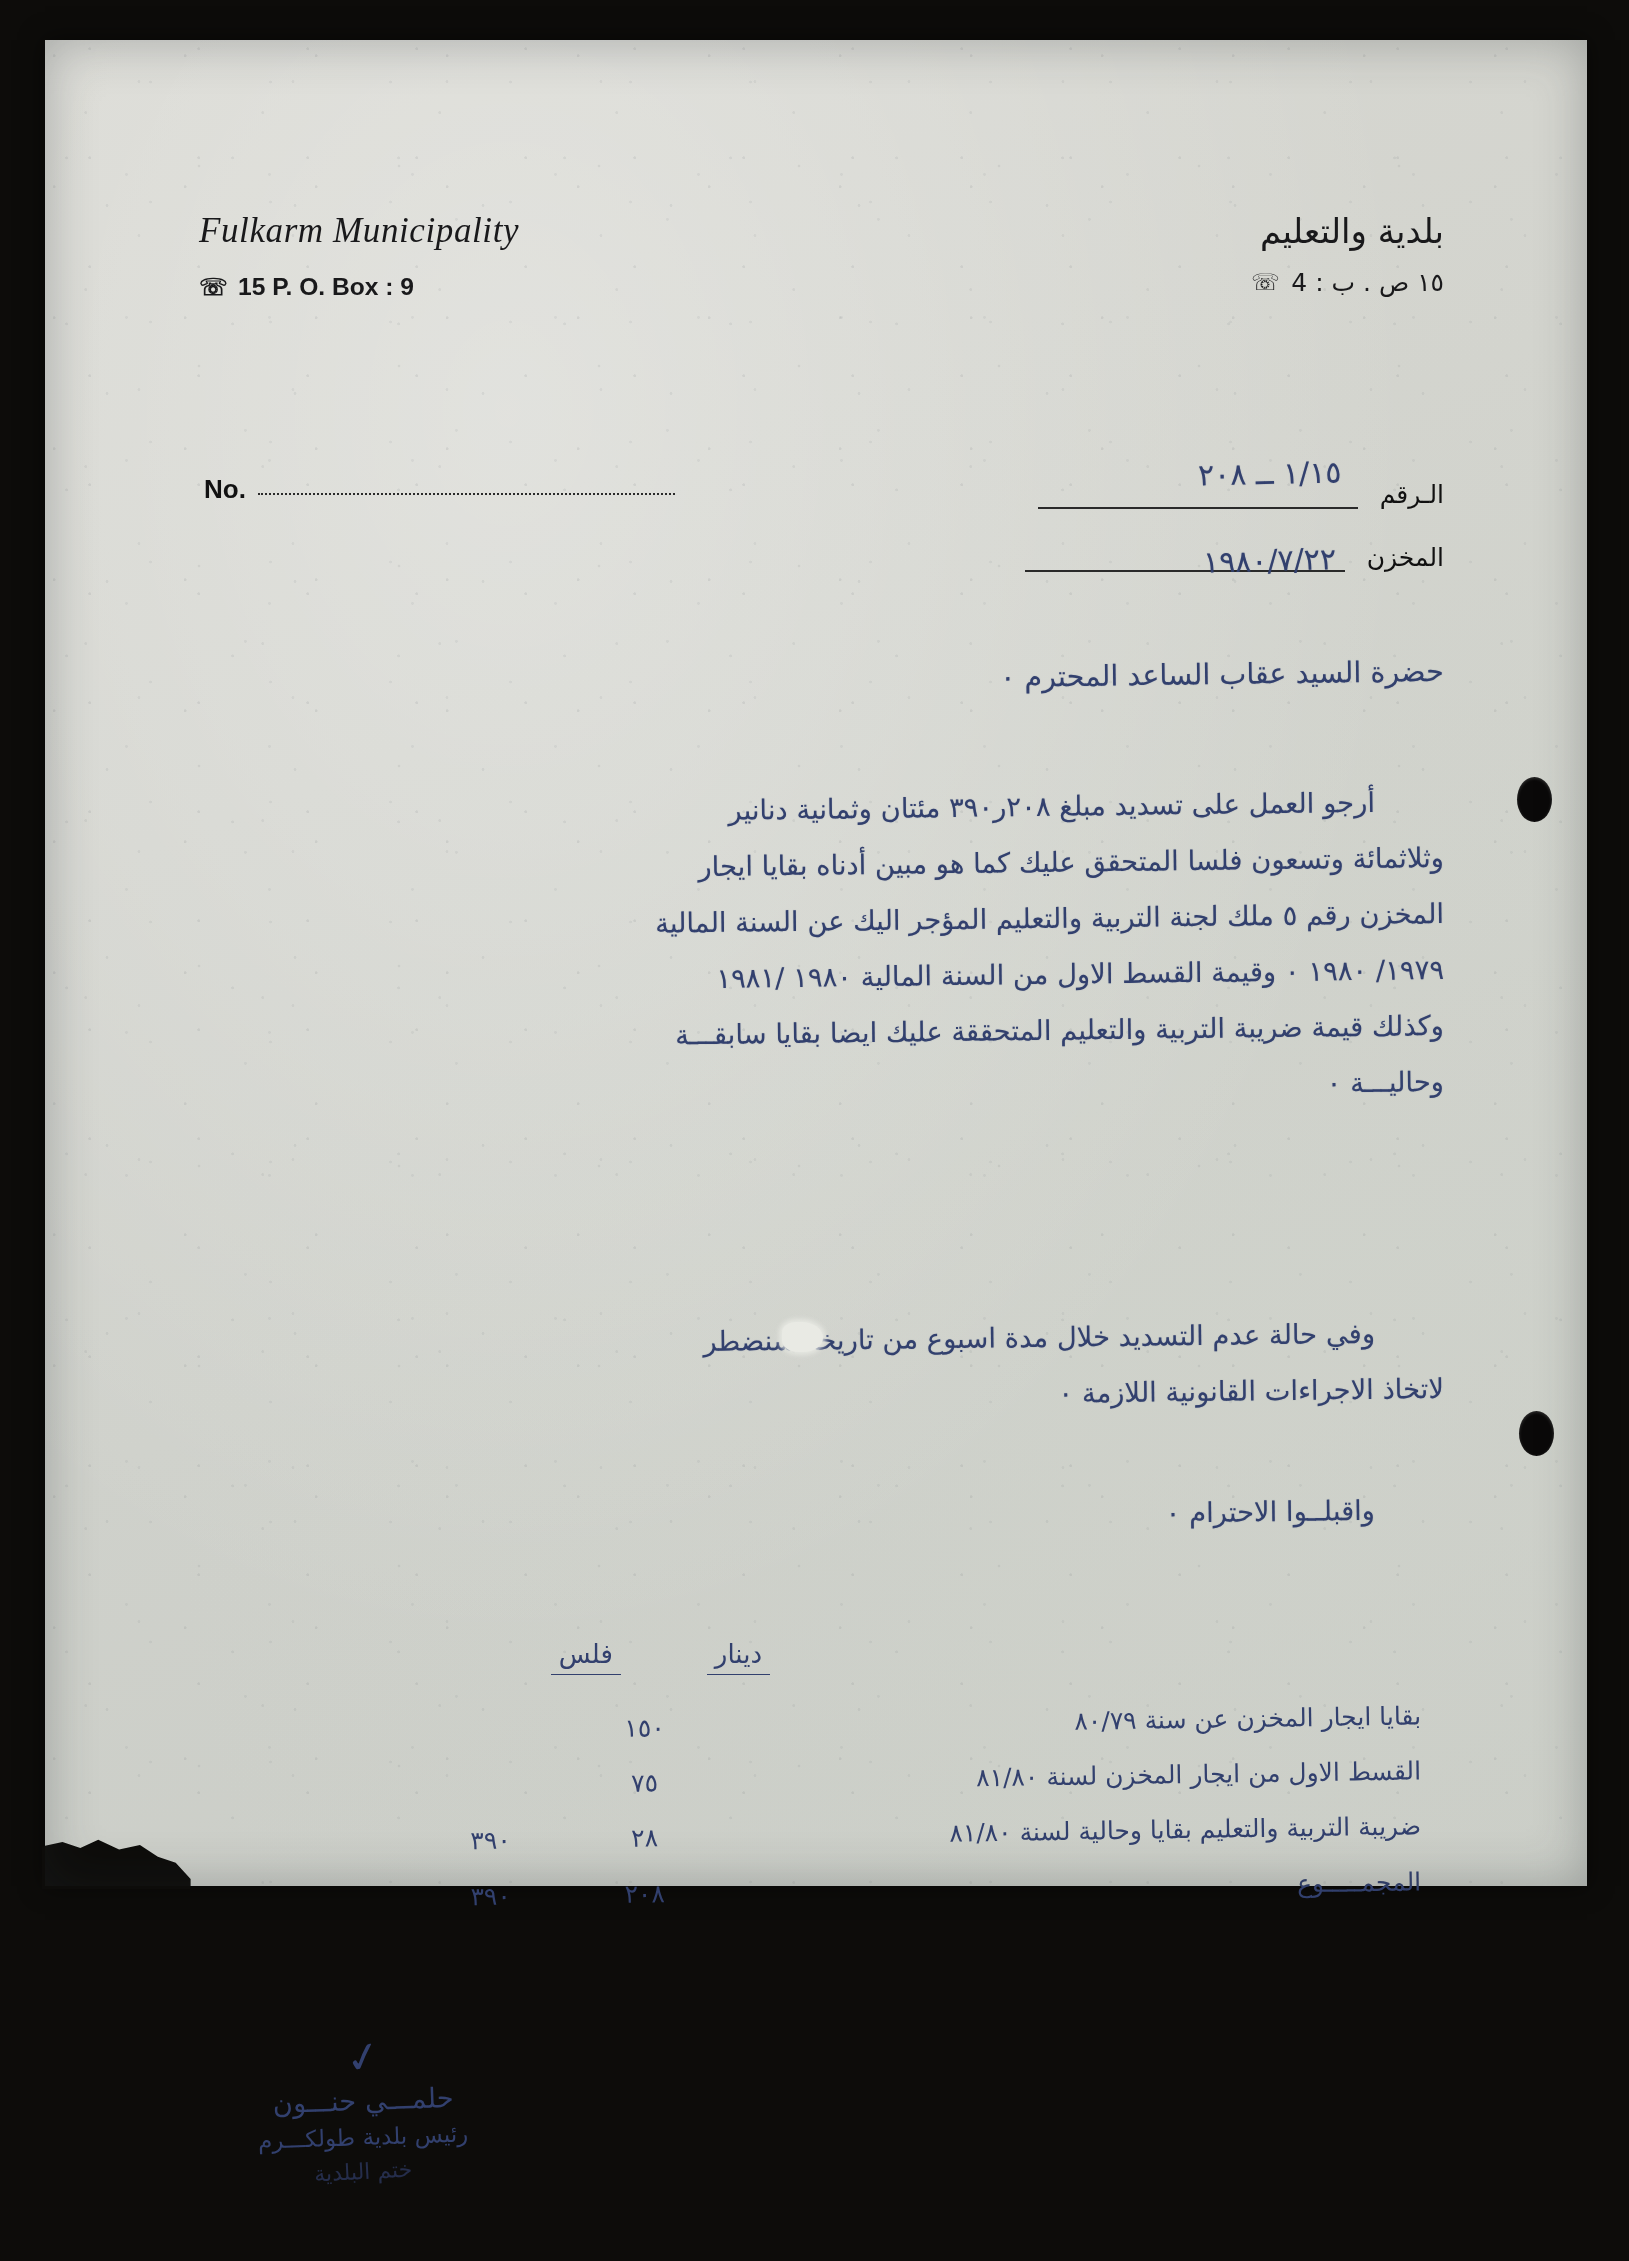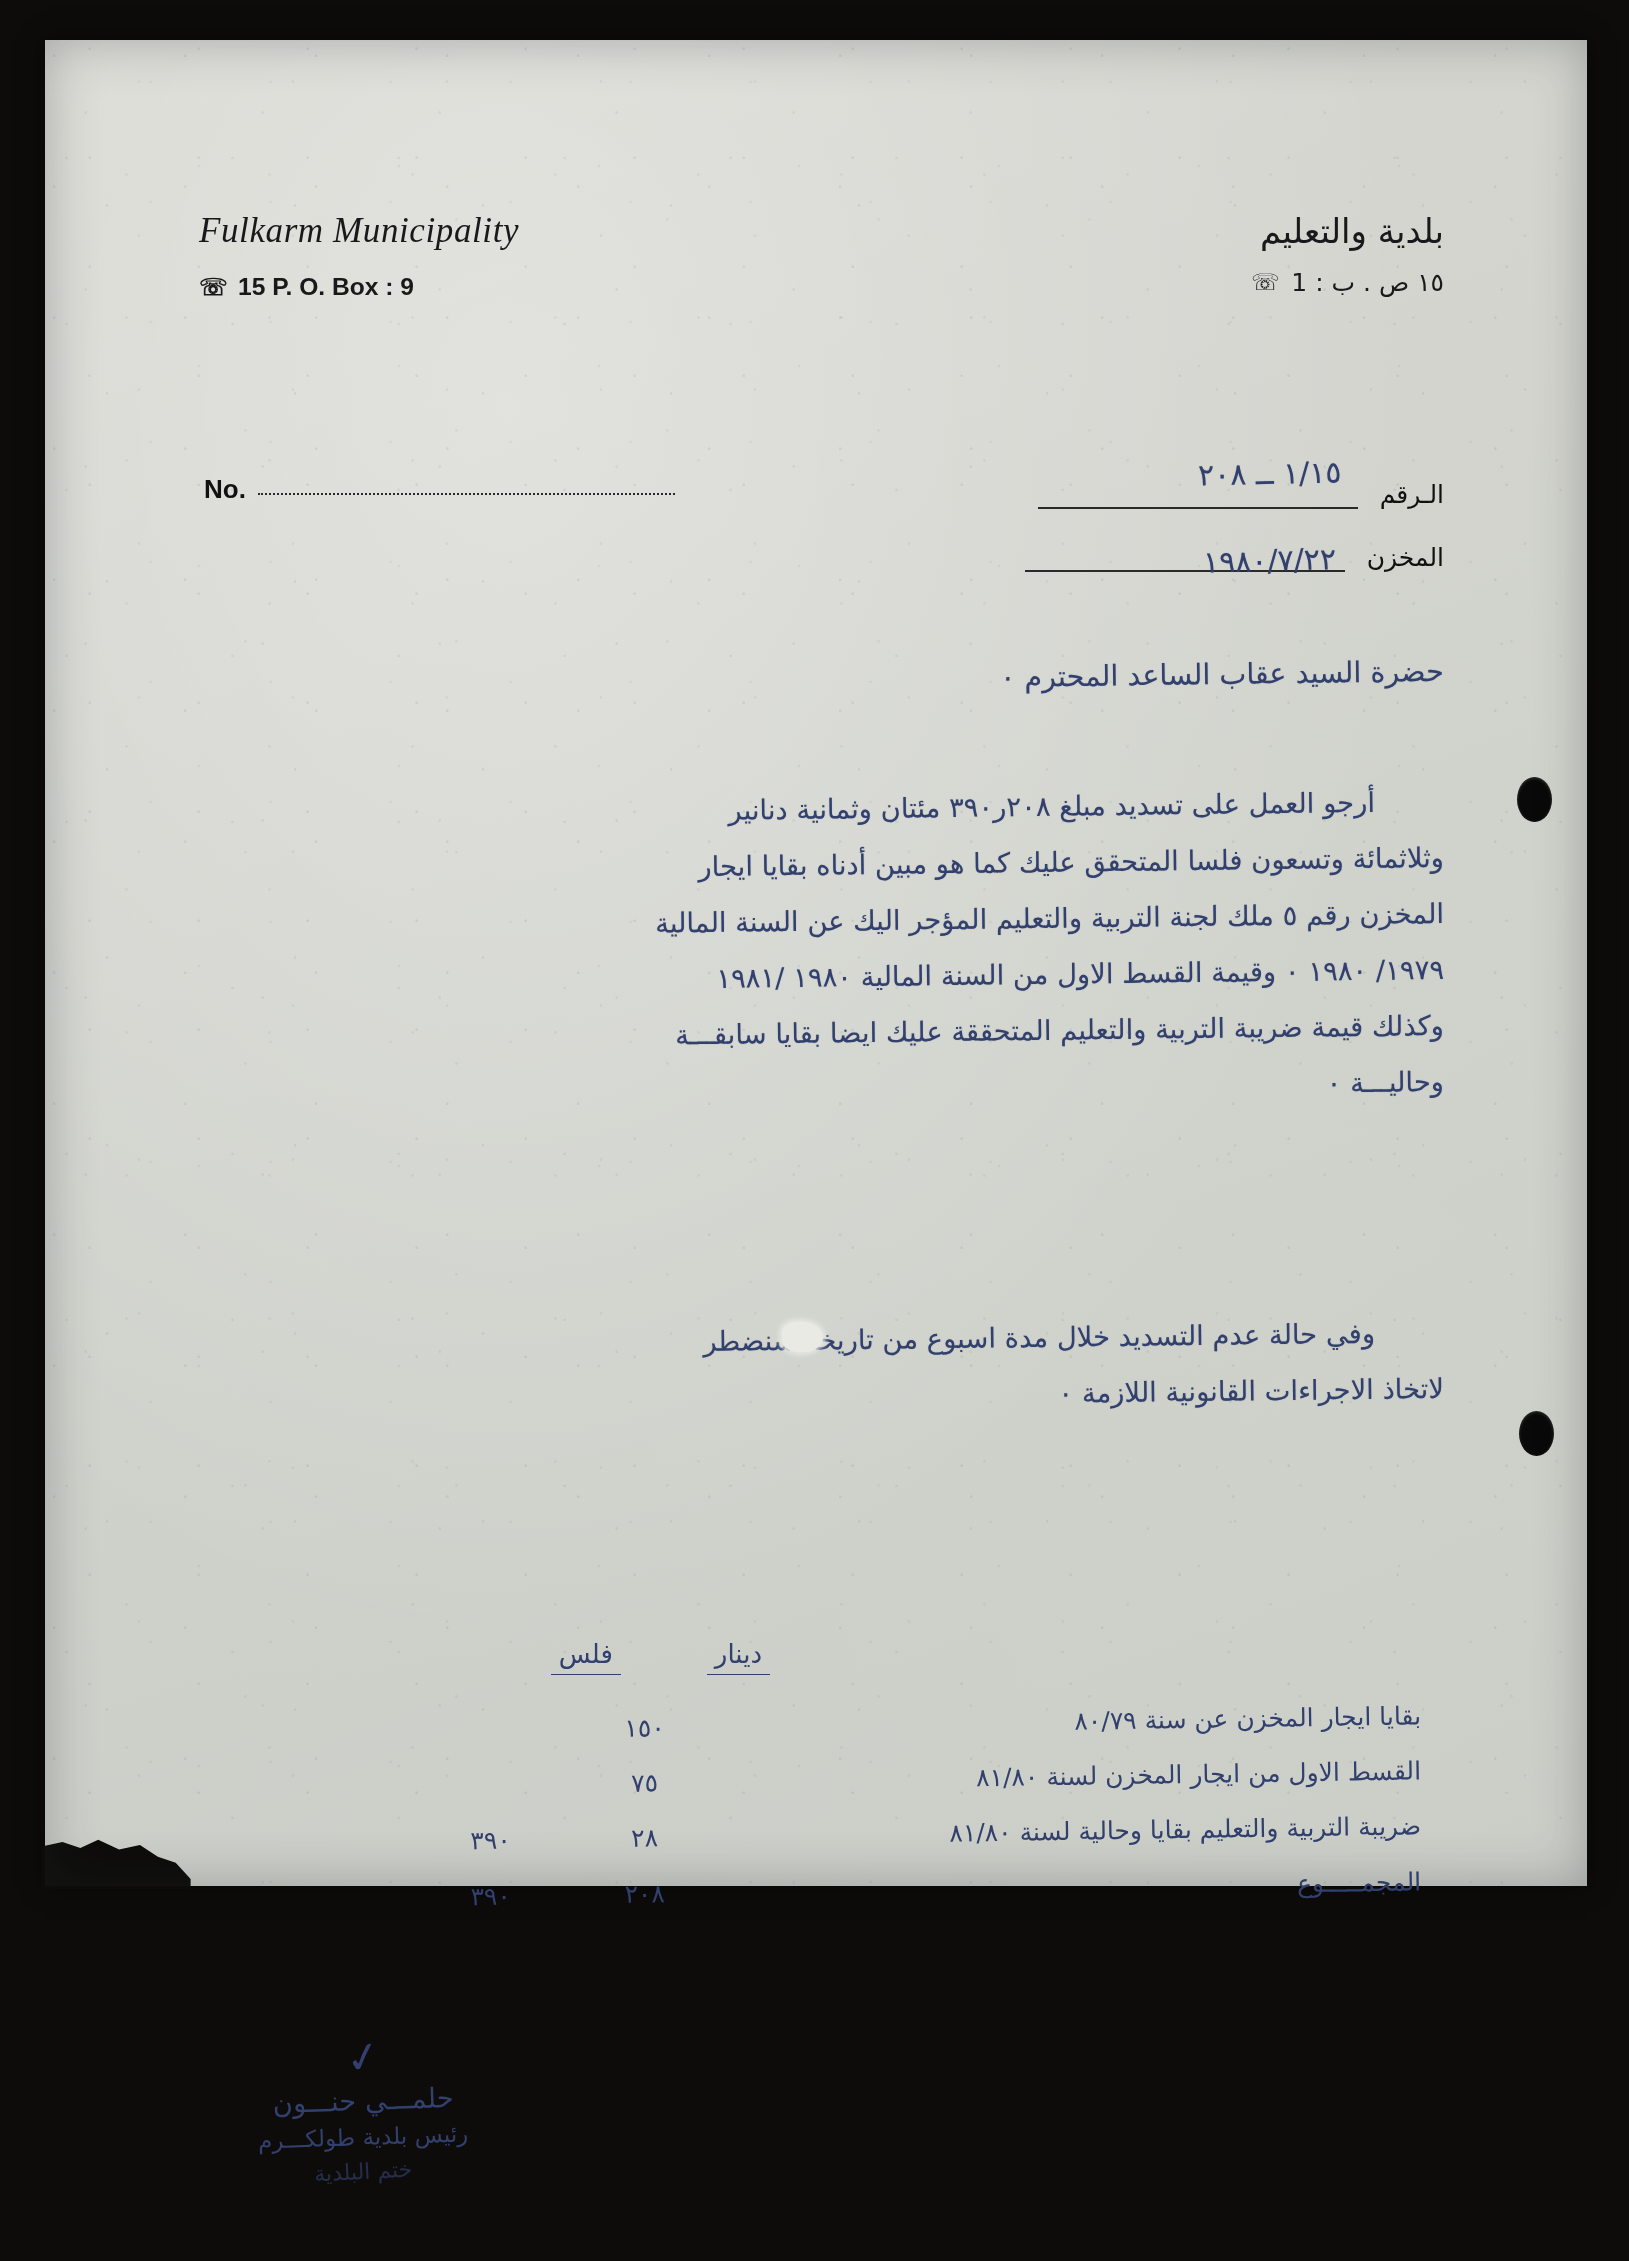--- a/index.html
+++ b/index.html
@@ -351,21 +351,21 @@
       <div class="box">
         <span class="phone-icon">☏</span>
         <span>15 P. O. Box : 9</span>
       </div>
     </div>
 
 
     <div class="lh-ar">
       <div class="name">بلدية والتعليم</div>
       <div class="box">
-        <span>١٥ ص . ب : 1</span>
+        <span>١٥ ص . ب : 4</span>
         <span class="phone-icon">☏</span>
       </div>
     </div>
 
     <div class="field-row row-no">
       <span class="lbl">No.</span>
       <span class="dots"></span>
     </div>
 
     <div class="ar-field ar-row-no">
@@ -390,20 +390,23 @@
       <p>وكذلك قيمة ضريبة التربية والتعليم المتحققة عليك ايضا بقايا سابقـــة</p>
       <p>وحاليـــة ٠</p>
     </div>
 
     <div class="body-block body-2 ink">
       <p class="indent">وفي حالة عدم التسديد خلال مدة اسبوع من تاريخه سنضطر</p>
       <p>لاتخاذ الاجراءات القانونية اللازمة ٠</p>
     </div>
     <div class="whiteout"></div>
 
+    <div class="body-block body-3 ink">
+      <p class="indent">واقبلــوا الاحترام ٠</p>
+    </div>
 
     <div class="table">
       <div class="tbl-head">
         <span>دينار</span>
         <span>فلس</span>
       </div>
 
       <div class="tbl-row">
         <span class="c-desc">بقايا ايجار المخزن عن سنة ٨٠/٧٩</span>
         <span class="c-dinar">١٥٠</span>

